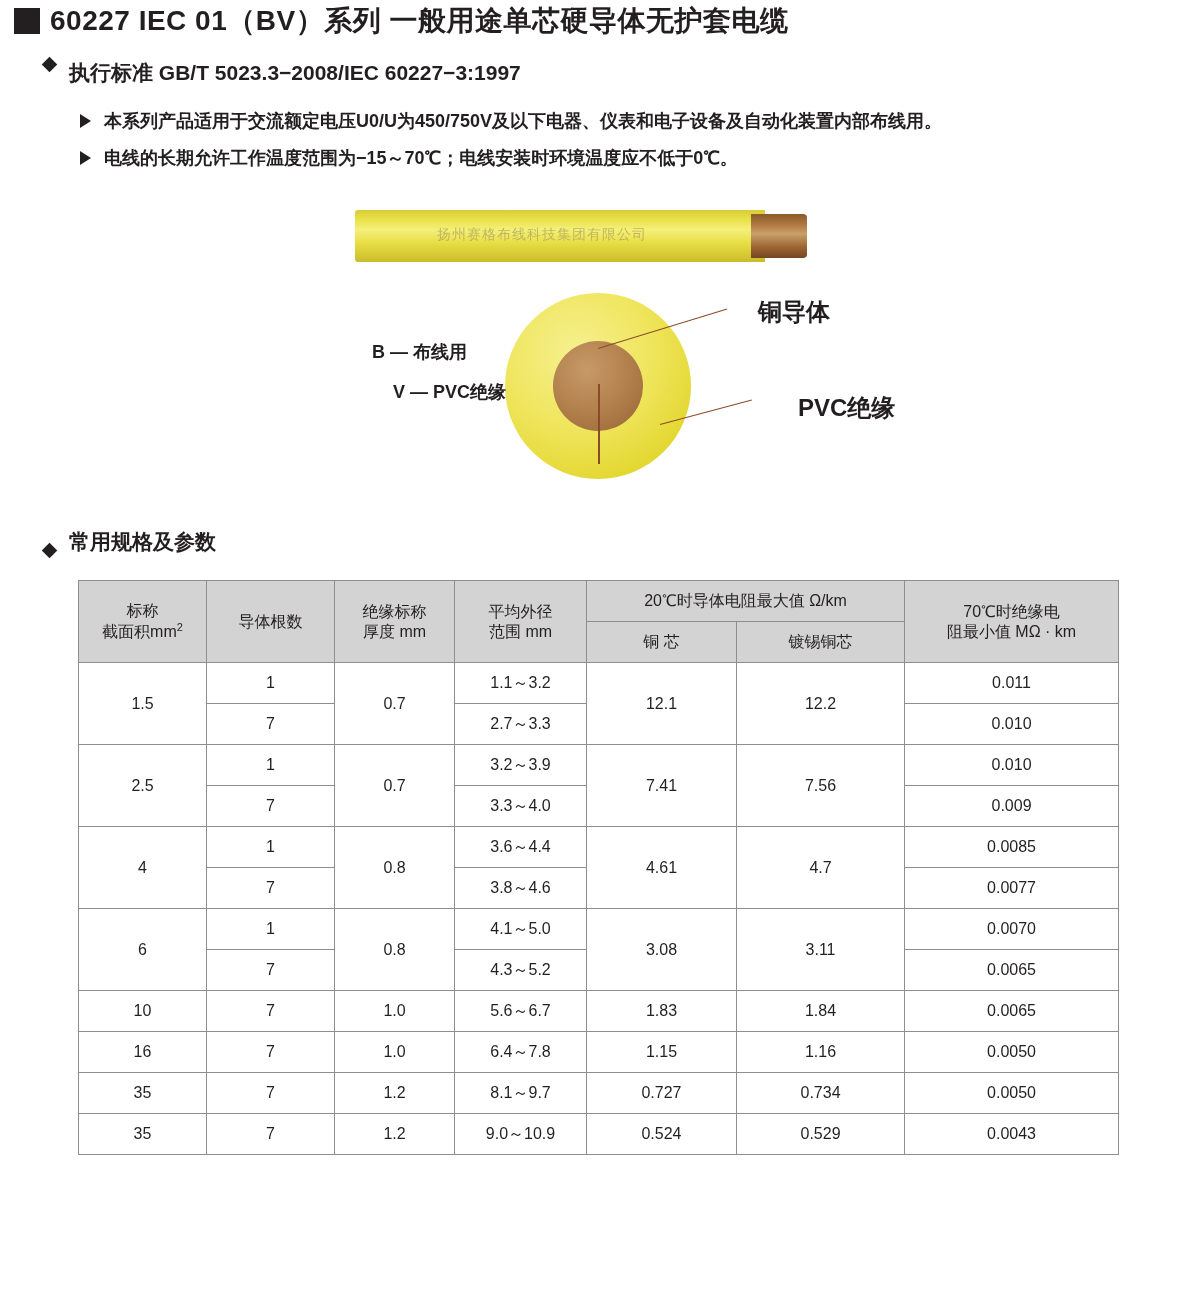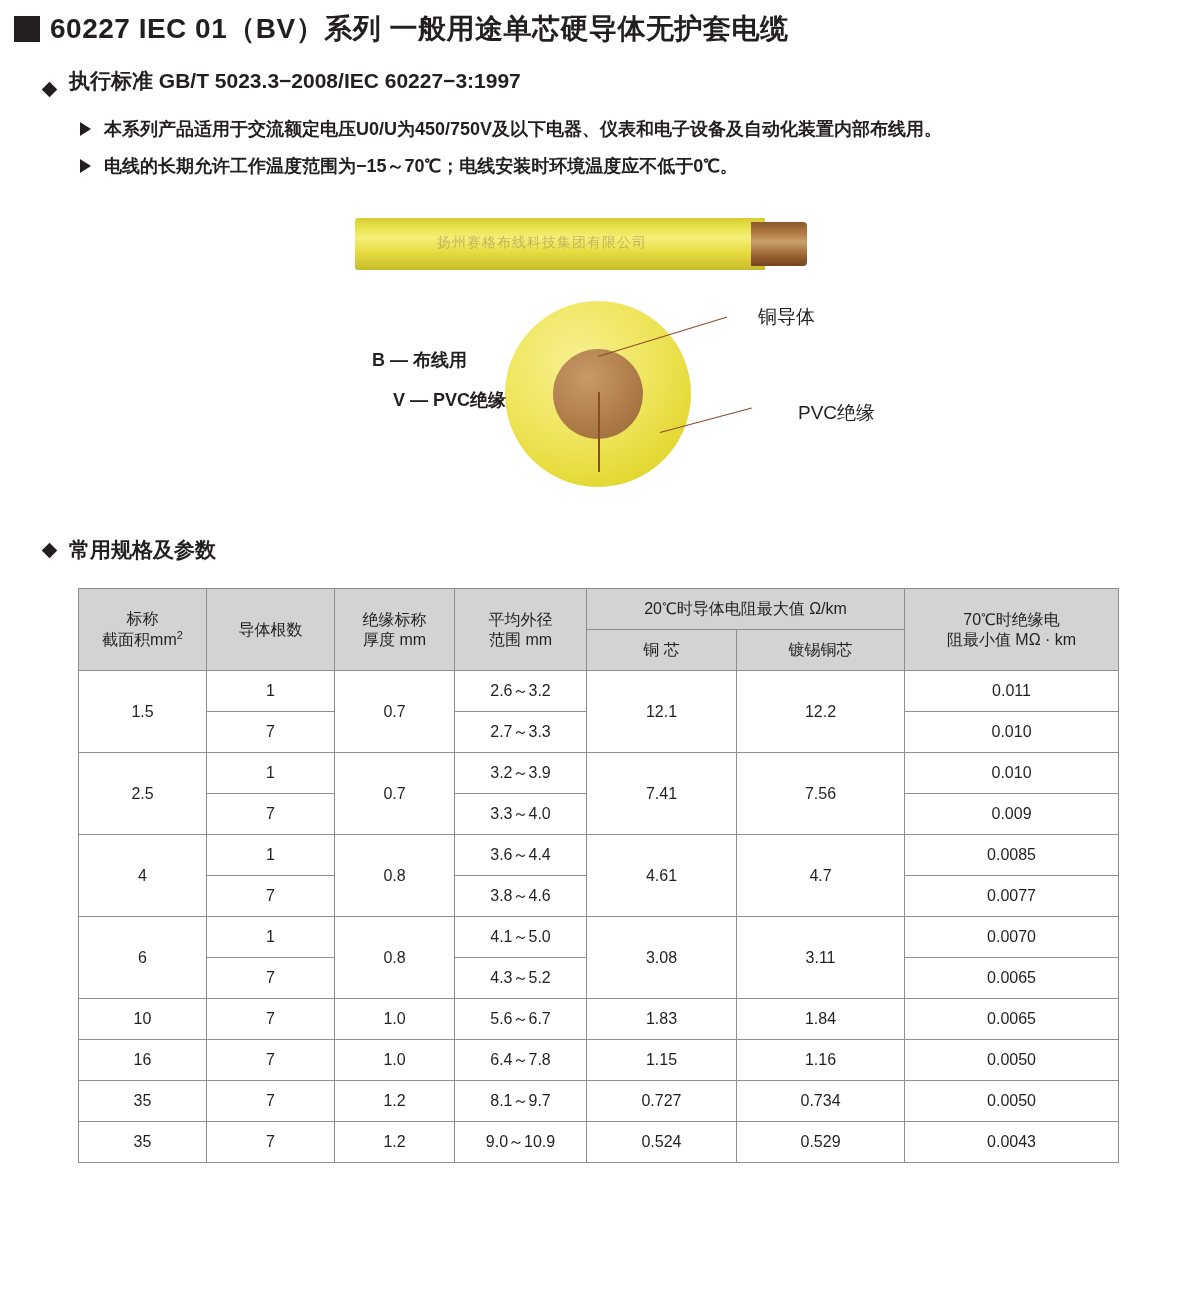--- a/index.html
+++ b/index.html
@@ -13,41 +13,41 @@
     font-family: "Liberation Sans", sans-serif;
     color: #231f20;
     position: relative;
     overflow: hidden;
   }
 
   
   .title-row {
     display: flex;
     align-items: center;
-    padding: 14px 0 0 14px;
+    padding: 6px 0 0 14px;
   }
   .title-square {
     width: 26px;
     height: 26px;
     background: #231f20;
     margin-right: 10px;
     flex: 0 0 auto;
   }
   .title-text {
     font-size: 28px;
     font-weight: bold;
     letter-spacing: 0.5px;
     line-height: 1.1;
     white-space: nowrap;
   }
 
   
   .std-row {
     display: flex;
-    align-items: flex-end;
+    align-items: flex-start;
     margin: 22px 8px 0 44px;
   }
   .diamond {
     width: 11px;
     height: 11px;
     background: #231f20;
     transform: rotate(45deg);
     margin-right: 14px;
     flex: 0 0 auto;
   }
@@ -151,35 +151,35 @@
     background: radial-gradient(circle at 38% 32%, #c79a68 0%, #b4834f 45%, #a1703e 80%, #8e5f31 100%);
   }
 
   .leader {
     position: absolute;
     background: #8a4b2a;
     height: 1px;
   }
   .label-txt {
     position: absolute;
-    font-size: 19px;
-    font-weight: normal;
+    font-size: 24px;
+    font-weight: bold;
     white-space: nowrap;
   }
   .legend {
     position: absolute;
     font-size: 18px;
     font-weight: bold;
     white-space: nowrap;
   }
 
   
   .section-head {
     display: flex;
-    align-items: center;
+    align-items: flex-end;
     margin: 10px 0 0 44px;
   }
   .section-title {
     font-size: 21px;
     font-weight: bold;
   }
 
   
   .table-wrap {
     margin: 24px 0 0 78px;
@@ -300,21 +300,21 @@
       <tr>
         <th>铜 芯</th>
         <th>镀锡铜芯</th>
       </tr>
     </thead>
     <tbody>
       <tr>
         <td rowspan="2">1.5</td>
         <td>1</td>
         <td rowspan="2">0.7</td>
-        <td>2.6～3.2</td>
+        <td>1.1～3.2</td>
         <td rowspan="2">12.1</td>
         <td rowspan="2">12.2</td>
         <td>0.011</td>
       </tr>
       <tr>
         <td>7</td>
         <td>2.7～3.3</td>
         <td>0.010</td>
       </tr>
 

